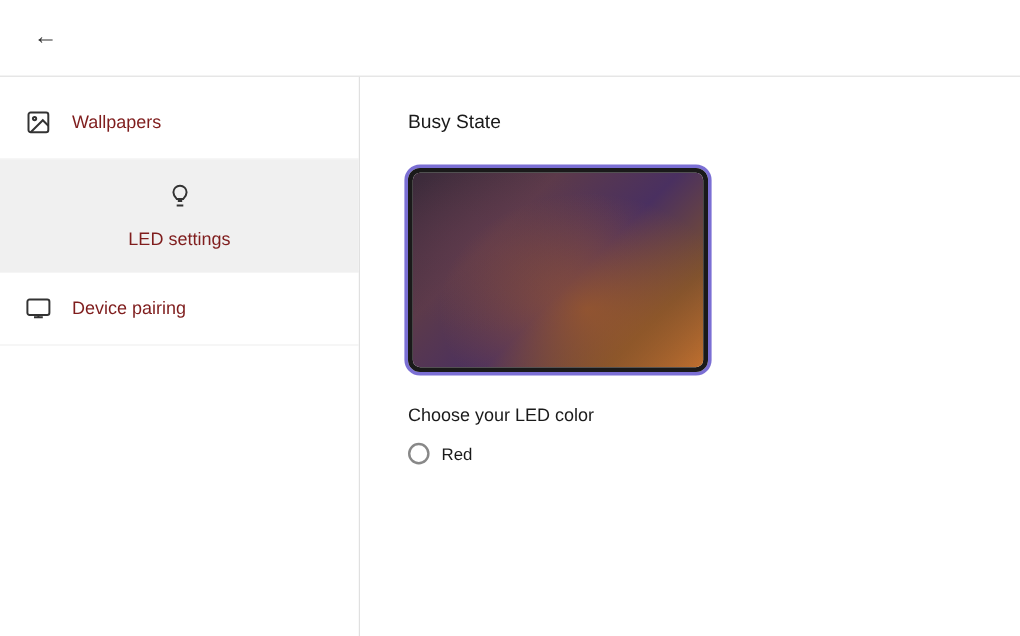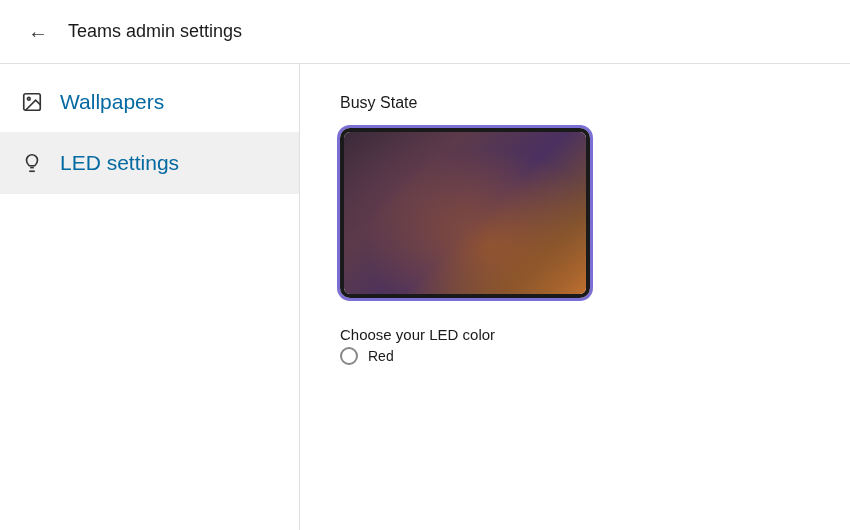--- a/index.html
+++ b/index.html
@@ -55,47 +55,48 @@
     .sidebar-item {
       display: flex;
       align-items: center;
       padding: 18px 20px;
       cursor: pointer;
       border-bottom: 1px solid #f0f0f0;
       gap: 16px;
     }
     .sidebar-item.active {
       background: #f0f0f0;
+      flex-direction: column;
     }
     .sidebar-item-icon {
       width: 24px;
       height: 24px;
       display: flex;
       align-items: center;
       justify-content: center;
       color: #333;
       flex-shrink: 0;
     }
     .sidebar-item-label {
-      font-size: 21px;
-      color: #0369a1;
+      font-size: 15px;
+      color: #7f1d1d;
       text-align: center;
     }
 
     
     .main {
       flex: 1;
       padding: 30px 40px;
       overflow-y: auto;
     }
     .section-title {
       font-size: 16px;
       font-weight: 500;
       color: #1a1a1a;
-      margin-bottom: 16px;
+      margin-bottom: 28px;
     }
 
     
     .tablet-container {
       display: inline-block;
       margin-bottom: 28px;
     }
     .tablet-frame {
       width: 250px;
       height: 170px;
@@ -117,21 +118,21 @@
       inset: 0;
       background: radial-gradient(ellipse at 60% 70%, rgba(180, 100, 30, 0.6) 0%, transparent 60%),
                   radial-gradient(ellipse at 30% 40%, rgba(100, 60, 80, 0.5) 0%, transparent 50%);
     }
 
     
     .led-section-title {
       font-size: 15px;
       font-weight: 500;
       color: #1a1a1a;
-      margin-bottom: 4px;
+      margin-bottom: 14px;
     }
     .radio-group {
       display: flex;
       flex-direction: column;
       gap: 12px;
     }
     .radio-option {
       display: flex;
       align-items: center;
       gap: 10px;
@@ -165,21 +166,20 @@
     
     svg { display: block; }
   </style>
 </head>
 <body>
 
 <div class="header">
   <div class="back-btn">
     <span class="back-arrow">←</span>
   </div>
-  <span class="header-title">Teams admin settings</span>
 </div>
 
 <div class="layout">
 
   <div class="sidebar">
 
     <div class="sidebar-item">
       <div class="sidebar-item-icon">
         <svg width="22" height="22" viewBox="0 0 24 24" fill="none" stroke="currentColor" stroke-width="1.8">
           <rect x="3" y="3" width="18" height="18" rx="2"></rect>
@@ -195,20 +195,30 @@
         <svg width="22" height="22" viewBox="0 0 24 24" fill="none" stroke="currentColor" stroke-width="1.8">
           <path d="M9 21h6"></path>
           <path d="M10 17h4"></path>
           <path d="M12 3a6 6 0 0 1 6 6c0 2.5-1.5 4.5-3 6H9c-1.5-1.5-3-3.5-3-6a6 6 0 0 1 6-6z"></path>
         </svg>
       </div>
       <span class="sidebar-item-label">LED settings</span>
     </div>
 
 
+    <div class="sidebar-item">
+      <div class="sidebar-item-icon">
+        <svg width="22" height="22" viewBox="0 0 24 24" fill="none" stroke="currentColor" stroke-width="1.8">
+          <rect x="2" y="4" width="20" height="14" rx="2"></rect>
+          <line x1="8" y1="20" x2="16" y2="20"></line>
+          <line x1="12" y1="18" x2="12" y2="20"></line>
+        </svg>
+      </div>
+      <span class="sidebar-item-label">Device pairing</span>
+    </div>
 
   </div>
 
   <div class="main">
 
     <div class="section-title">Busy State</div>
 
     <div class="tablet-container">
       <div class="tablet-frame">
         <div class="tablet-screen"></div>

